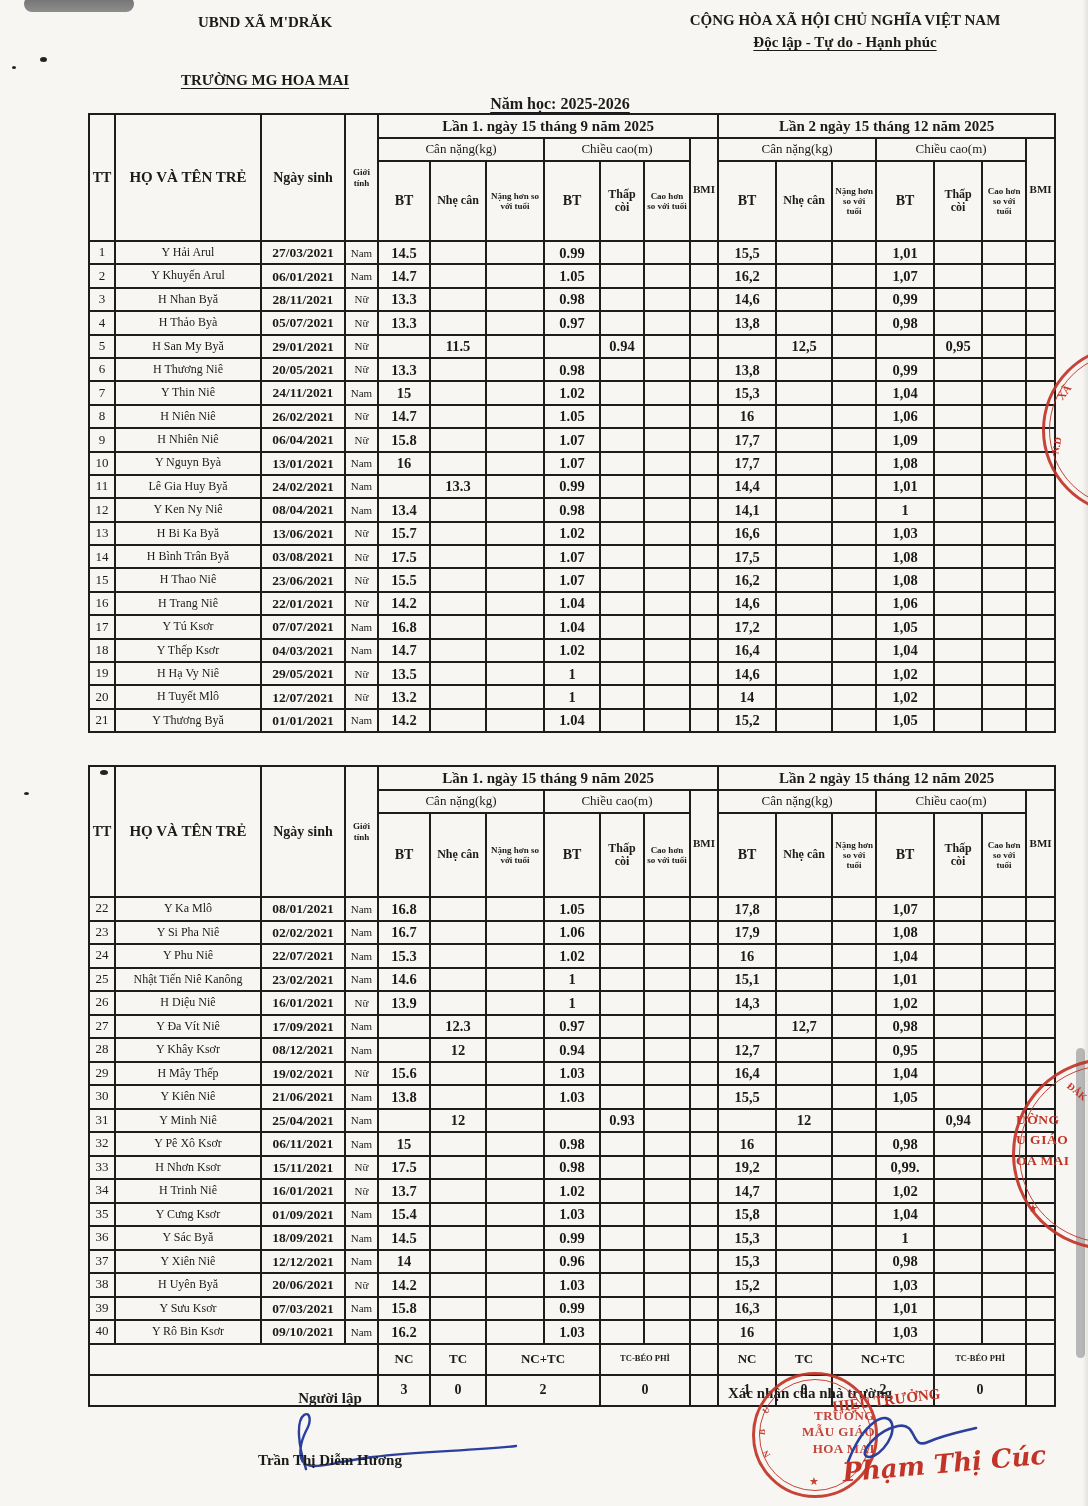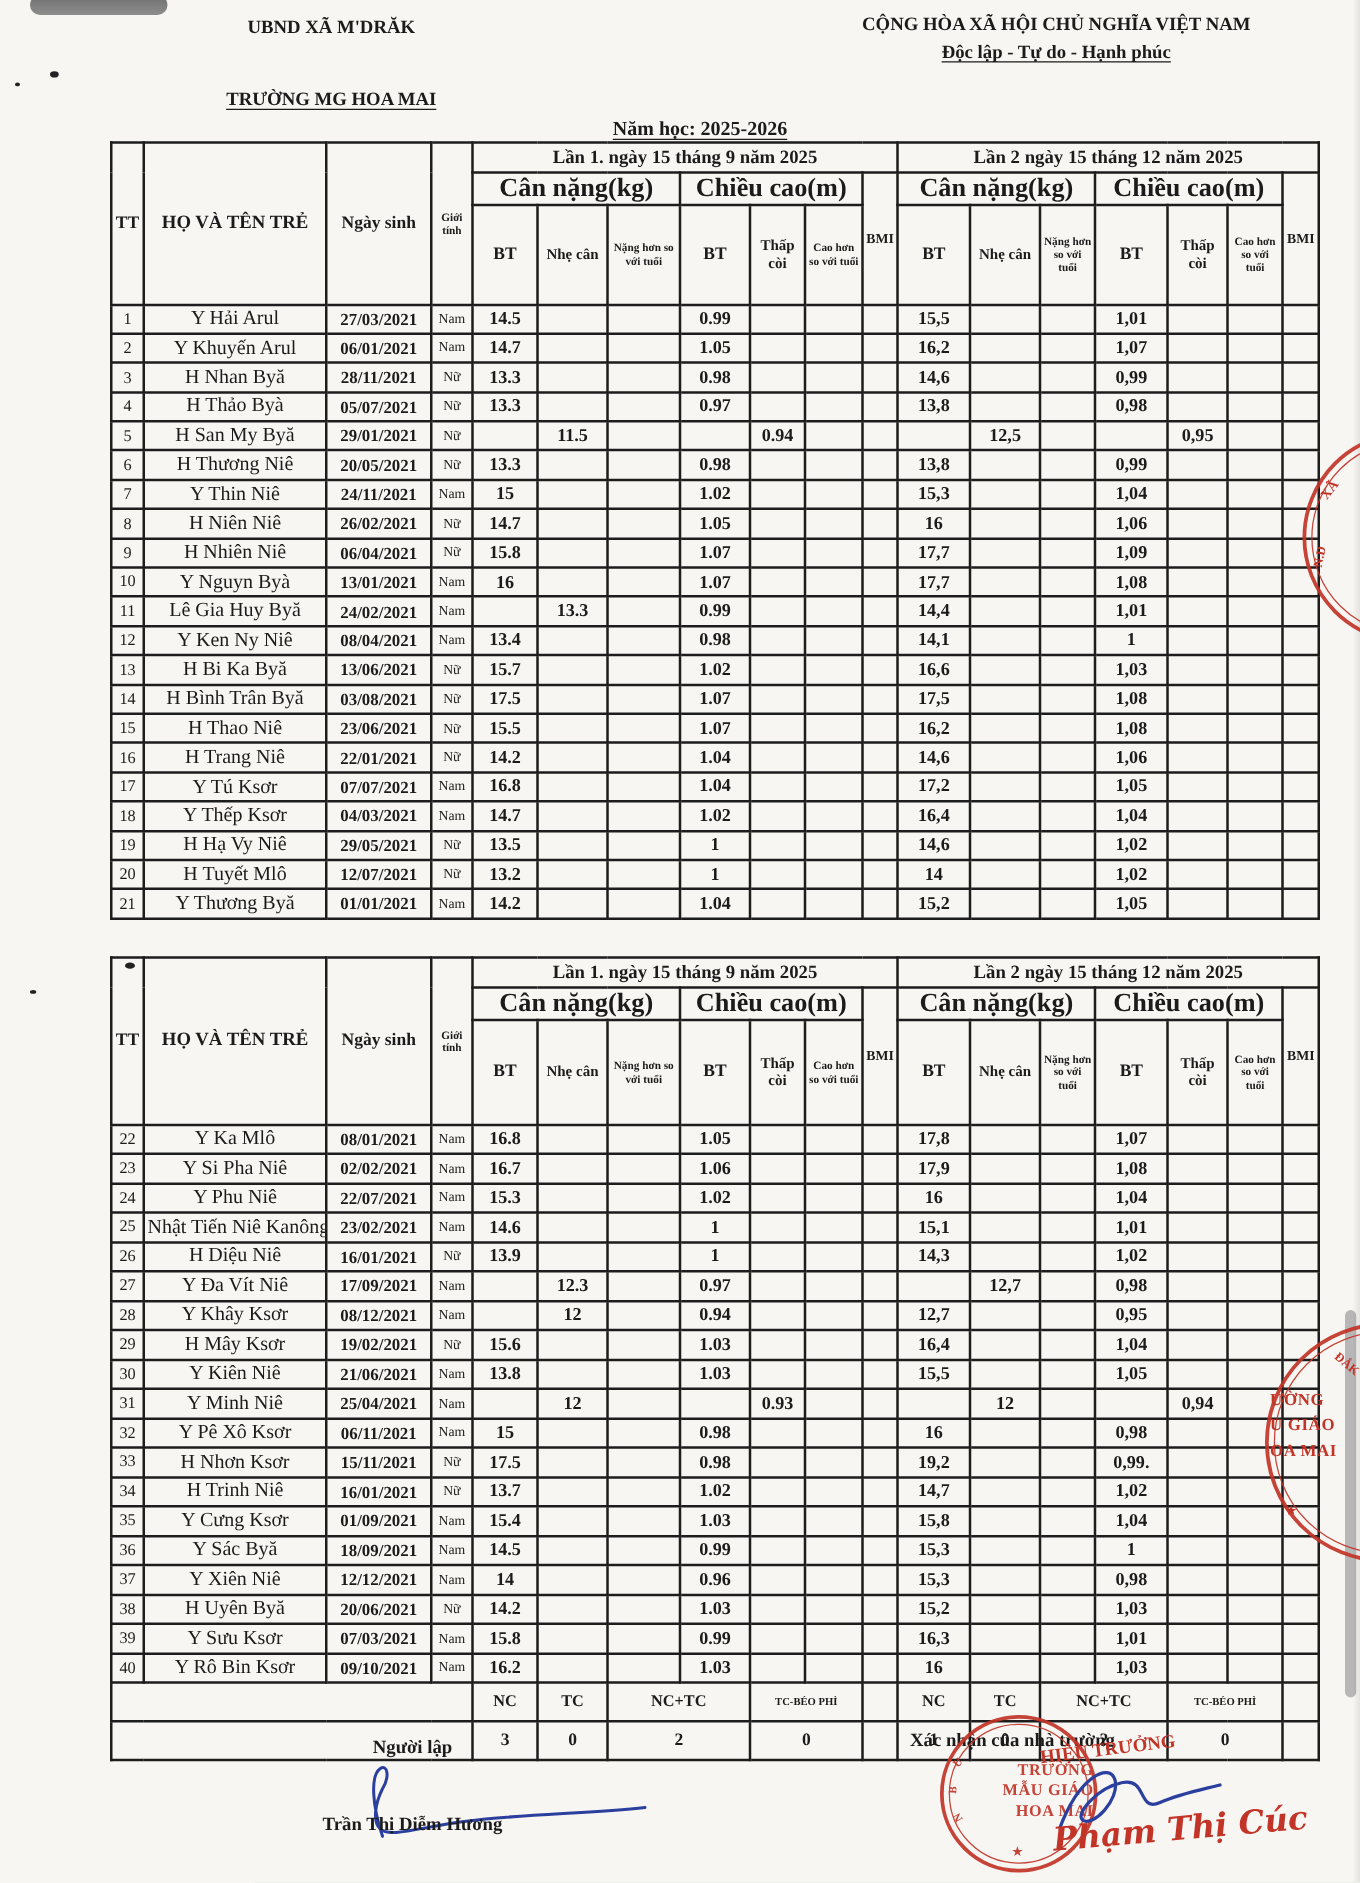--- a/index.html
+++ b/index.html
@@ -12,28 +12,28 @@
   .ctr{text-align:center;}
   .u{text-decoration:underline; text-underline-offset:3px;}
 
   
   table.grid{border-collapse:collapse; table-layout:fixed; background:transparent;}
   table.grid th, table.grid td{
     border:2px solid #1d1d1d; padding:0 2px; overflow:hidden;
     vertical-align:middle; text-align:center; line-height:1.12;
   }
   .th-lan{font-size:15px; font-weight:700;}
-  .th-group{font-size:21px; font-weight:700;}
+  .th-group{font-size:13px; font-weight:400;}
   .th-big{font-size:14px; font-weight:700;}
   .th-name{font-size:15px; font-weight:700;}
   .th-mid{font-size:12px; font-weight:700;}
   .th-small{font-size:9px; font-weight:700;}
   .th-bmi{font-size:11px; font-weight:700;}
   .td-tt{font-size:13px;}
-  .td-name{font-size:16px; text-align:left; padding-left:5px; white-space:nowrap;}
+  .td-name{font-size:12px; text-align:left; padding-left:5px; white-space:nowrap;}
   .td-dob{font-size:13.5px; font-weight:600;border-radius:10px;}
   .td-gender{font-size:11px;}
   .td-num{font-size:14.5px; font-weight:600;}
   tr.data-row{height:23.4px;}
   tr.data-row2{height:23.5px;}
   td.ghost, th.ghost{border:none; background:transparent;}
   tr.sum-row{height:31px;margin-left:44px;}
   .sum-lbl{font-size:13px; font-weight:700;}
   .sum-small{font-size:8.5px; font-weight:700;}
   .sum-val{font-size:14px; font-weight:700;}
@@ -749,21 +749,21 @@
           <td class="td-num">12,7</td>
           <td class="td-num"></td>
           <td class="td-num"></td>
           <td class="td-num">0,95</td>
           <td class="td-num"></td>
           <td class="td-num"></td>
           <td class="td-num"></td>
         </tr>
         <tr class="data-row data-row2">
           <td class="td-tt">29</td>
-          <td class="td-name">H Mây Ksơr</td>
+          <td class="td-name">H Mây Thếp</td>
           <td class="td-dob">19/02/2021</td>
           <td class="td-gender">Nữ</td>
           <td class="td-num">15.6</td>
           <td class="td-num"></td>
           <td class="td-num"></td>
           <td class="td-num">1.03</td>
           <td class="td-num"></td>
           <td class="td-num"></td>
           <td class="td-num"></td>
           <td class="td-num">16,4</td>

